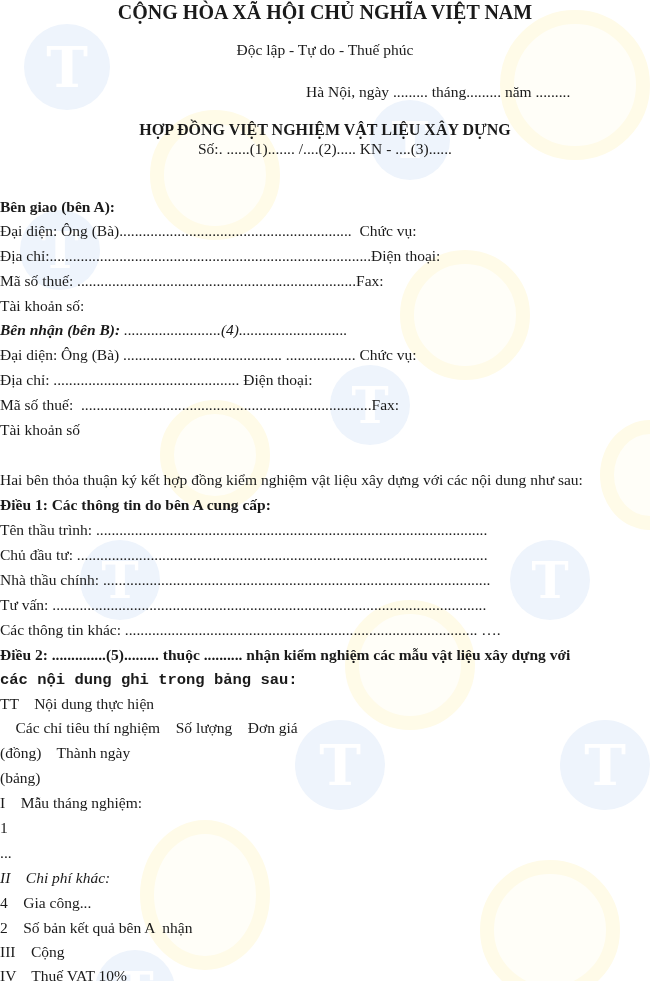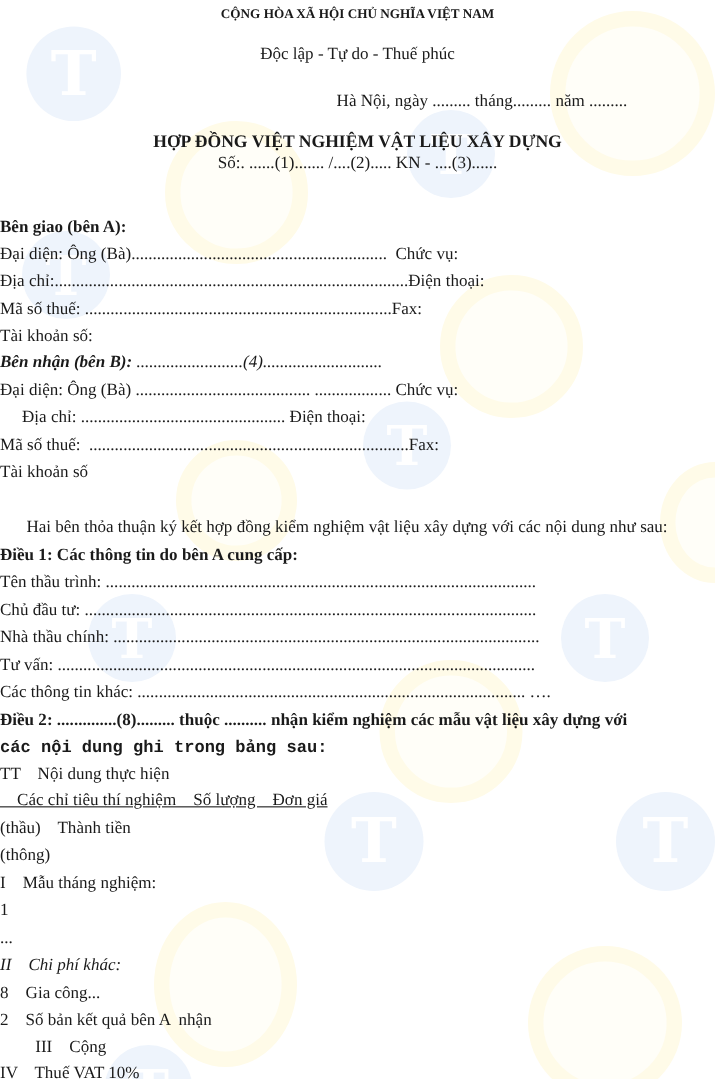--- a/index.html
+++ b/index.html
@@ -55,52 +55,52 @@
   </div>
 <div class="wm wm-blue" style="left:560px;top:720px;width:90px;height:90px;">
     <span class="t" style="font-size:56px;">T</span>
   </div>
 <div class="wm wm-yellow" style="left:140px;top:820px;width:130px;height:150px;"></div>
 <div class="wm wm-yellow" style="left:480px;top:860px;width:140px;height:140px;"></div>
 <div class="wm wm-blue" style="left:95px;top:950px;width:80px;height:80px;">
     <span class="t" style="font-size:50px;">T</span>
   </div>
 
-<div class="line center b" style="top:2px;font-size:12px;">CỘNG HÒA XÃ HỘI CHỦ NGHĨA VIỆT NAM</div>
+<div class="line center b" style="top:2px;font-size:20px;">CỘNG HÒA XÃ HỘI CHỦ NGHĨA VIỆT NAM</div>
 <div class="line center" style="top:40px;">Độc lập - Tự do - Thuế phúc</div>
 <div class="line" style="top:82px;left:306px;">Hà Nội, ngày ......... tháng......... năm .........</div>
 <div class="line center b" style="top:120px;font-size:16px;">HỢP ĐỒNG VIỆT NGHIỆM VẬT LIỆU XÂY DỰNG</div>
 <div class="line center" style="top:139px;">Số:. ......(1)....... /....(2)..... KN - ....(3)......</div>
 
 <div class="line b" style="top:197px;">Bên giao (bên A):</div>
 <div class="line" style="top:221px;">Đại diện: Ông (Bà)............................................................  Chức vụ:</div>
 <div class="line" style="top:246px;">Địa chỉ:...................................................................................Điện thoại:</div>
 <div class="line" style="top:271px;">Mã số thuế: ........................................................................Fax:</div>
 <div class="line" style="top:296px;">Tài khoản số:</div>
 
 <div class="line" style="top:320px;font-style:italic;"><span class="b">Bên nhận (bên B):</span><span> .........................(4)............................</span></div>
 <div class="line" style="top:345px;">Đại diện: Ông (Bà) ......................................... .................. Chức vụ:</div>
-<div class="line" style="top:370px;margin-left:20px;">Địa chỉ: ................................................ Điện thoại:</div>
+<div class="line" style="top:370px;">Địa chỉ: ................................................ Điện thoại:</div>
 <div class="line" style="top:395px;">Mã số thuế:  ...........................................................................Fax:</div>
 <div class="line" style="top:420px;">Tài khoản số</div>
 
-<div class="line" style="top:470px;padding-left:24px;">Hai bên thỏa thuận ký kết hợp đồng kiểm nghiệm vật liệu xây dựng với các nội dung như sau:</div>
+<div class="line" style="top:470px;">Hai bên thỏa thuận ký kết hợp đồng kiểm nghiệm vật liệu xây dựng với các nội dung như sau:</div>
 <div class="line b" style="top:495px;">Điều 1: Các thông tin do bên A cung cấp:</div>
 <div class="line" style="top:520px;">Tên thầu trình: .....................................................................................................</div>
 <div class="line" style="top:545px;">Chủ đầu tư: ..........................................................................................................</div>
 <div class="line" style="top:570px;">Nhà thầu chính: ....................................................................................................</div>
 <div class="line" style="top:595px;">Tư vấn: ................................................................................................................</div>
 <div class="line" style="top:620px;">Các thông tin khác: ........................................................................................... ….</div>
 
-<div class="line b" style="top:645px;">Điều 2: ..............(8)......... thuộc .......... nhận kiểm nghiệm các mẫu vật liệu xây dựng với</div>
+<div class="line b" style="top:645px;">Điều 2: ..............(5)......... thuộc .......... nhận kiểm nghiệm các mẫu vật liệu xây dựng với</div>
 <div class="line b" style="top:670px;font-family:Liberation Mono, monospace;">các nội dung ghi trong bảng sau:</div>
 <div class="line" style="top:694px;">TT    Nội dung thực hiện</div>
-<div class="line" style="top:718px;text-decoration:underline;">    Các chỉ tiêu thí nghiệm    Số lượng    Đơn giá</div>
-<div class="line" style="top:743px;">(thầu)    Thành tiền</div>
-<div class="line" style="top:768px;">(thông)</div>
+<div class="line" style="top:718px;">    Các chỉ tiêu thí nghiệm    Số lượng    Đơn giá</div>
+<div class="line" style="top:743px;">(đồng)    Thành ngày</div>
+<div class="line" style="top:768px;">(bảng)</div>
 <div class="line" style="top:793px;">I    Mẫu tháng nghiệm:</div>
 <div class="line" style="top:818px;">1</div>
 <div class="line" style="top:843px;">...</div>
 <div class="line" style="top:868px;font-style:italic;">II    Chi phí khác:</div>
-<div class="line" style="top:893px;">8    Gia công...</div>
+<div class="line" style="top:893px;">4    Gia công...</div>
 <div class="line" style="top:918px;">2    Số bản kết quả bên A  nhận</div>
-<div class="line" style="top:942px;margin-left:32px;">III    Cộng</div>
+<div class="line" style="top:942px;">III    Cộng</div>
 <div class="line" style="top:966px;">IV    Thuế VAT 10%</div>
 
 </body></html>

